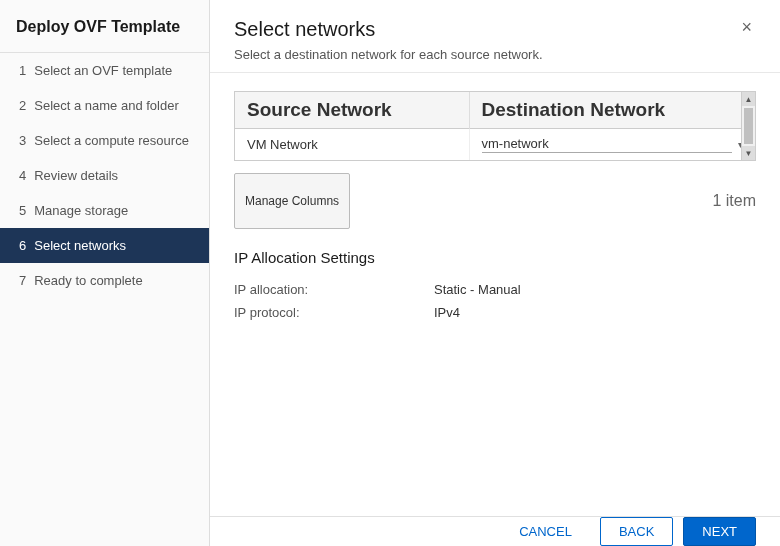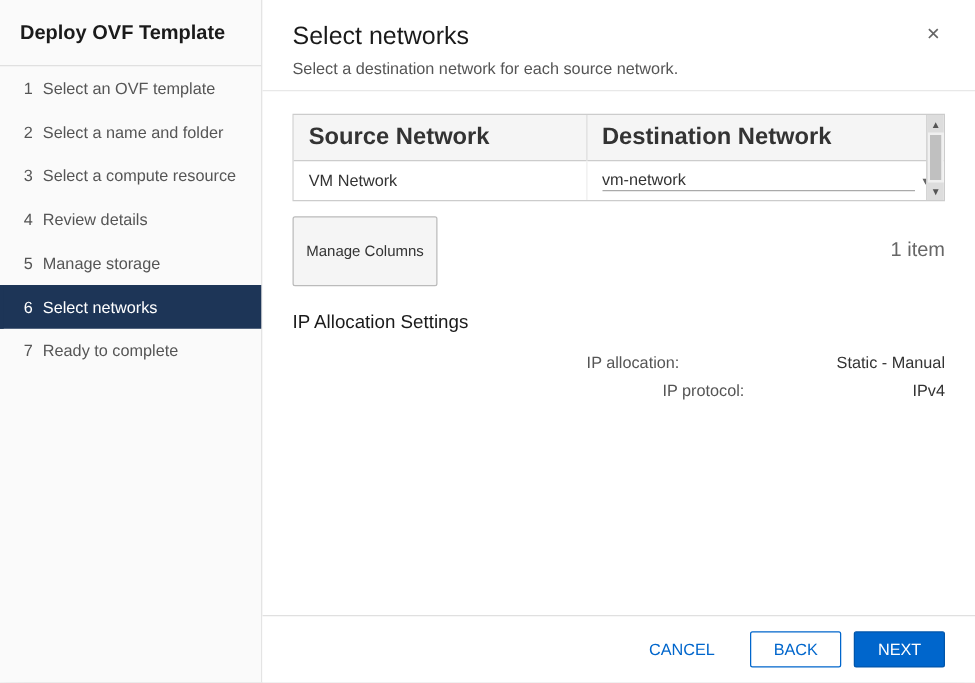--- a/index.html
+++ b/index.html
@@ -197,33 +197,32 @@
     .ip-section-title {
       font-size: 15px;
       font-weight: 500;
       color: #1a1a1a;
       margin: 16px 0 12px 0;
     }
     .ip-row {
       display: flex;
       padding: 4px 0;
       font-size: 13px;
-      justify-content: flex-end;
     }
     .ip-label {
       width: 200px;
       color: #555;
     }
     .ip-value {
       color: #333;
     }
     
     .footer {
       border-top: 1px solid #e0e0e0;
-      padding: 12px 24px;
+      padding: 0 24px;
       display: flex;
       justify-content: flex-end;
       gap: 10px;
       background: #fff;
     }
     .btn {
       padding: 6px 18px;
       font-size: 13px;
       border-radius: 2px;
       cursor: pointer;

